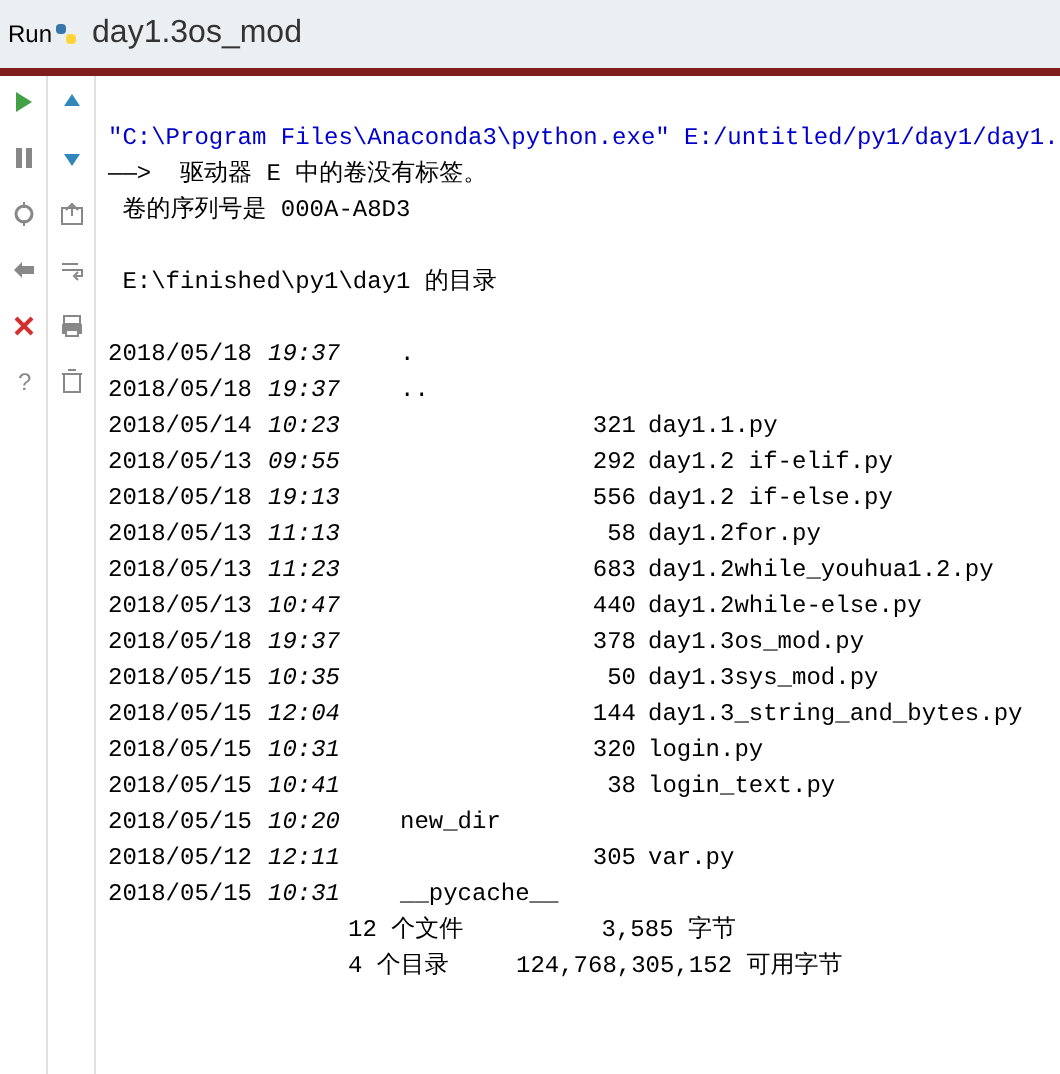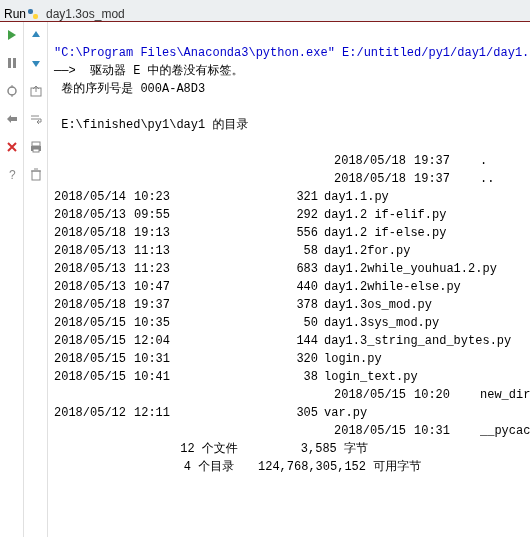--- a/index.html
+++ b/index.html
@@ -1,33 +1,33 @@
 <!DOCTYPE html>
 <html><head>
 <meta charset="utf-8">
 <style>
 * { margin:0; padding:0; box-sizing:border-box; }
 body { font-family:"Segoe UI",Arial,sans-serif; font-size:12px; background:#f0f0f0; width:530px; height:537px; overflow:hidden; }
-.tab-bar { background:#eceff1; border-bottom:1px solid #7f1d1d; height:22px; display:flex; align-items:flex-end; padding:0 4px; }
-.tab-label { color:#333; font-size:12px; padding-left:2px; }
+.tab-bar { background:#eceff1; border-bottom:4px solid #7f1d1d; height:38px; display:flex; align-items:center; padding:0 4px; }
+.tab-label { color:#333; font-size:16px; padding-left:2px; }
 .tab-badge { width:14px; height:14px; display:inline-flex; align-items:center; justify-content:center; margin-right:4px; }
 .main { display:flex; height:515px; background:#fff; }
 .gutter { width:24px; background:#fff; border-right:1px solid #e0e0e0; display:flex; flex-direction:column; align-items:center; padding-top:4px; gap:10px; }
 .secondary-gutter { width:24px; background:#fff; border-right:1px solid #e0e0e0; display:flex; flex-direction:column; align-items:center; padding-top:4px; gap:10px; }
 .icon-btn { width:18px; height:18px; display:flex; align-items:center; justify-content:center; cursor:pointer; color:#666; }
 .console { flex:1; padding:4px 6px; font-family:"Consolas","Courier New",monospace; font-size:12px; color:#000; line-height:1.5; white-space:pre; overflow:auto; }
 .blue { color:#0000cc; }
-.row { display:flex;justify-content:flex-end; }
+.row { display:flex; }
 .c-date { width:80px; }
-.c-time { width:50px; }
+.c-time { width:50px;font-style:italic; }
 .c-dir { width:60px; padding-left:10px; }
 .c-size { width:80px; text-align:right; padding-right:6px; }
 .c-name { flex:1; }
 .summary { padding-left:120px; }
-.sum-left { display:inline-block; width:80px; text-align:center; padding-right:10px; }
+.sum-left { display:inline-block; width:80px; text-align:left; padding-right:10px; }
 .sum-right { display:inline-block; width:120px; text-align:right; padding-right:6px; }
 </style>
 </head>
 <body>
 
 <div class="tab-bar">
   <span>Run</span>
   <span class="tab-badge">
     <svg width="12" height="12" viewBox="0 0 12 12">
         <rect x="1" y="1" width="5" height="5" rx="2" fill="#3776ab"></rect>

